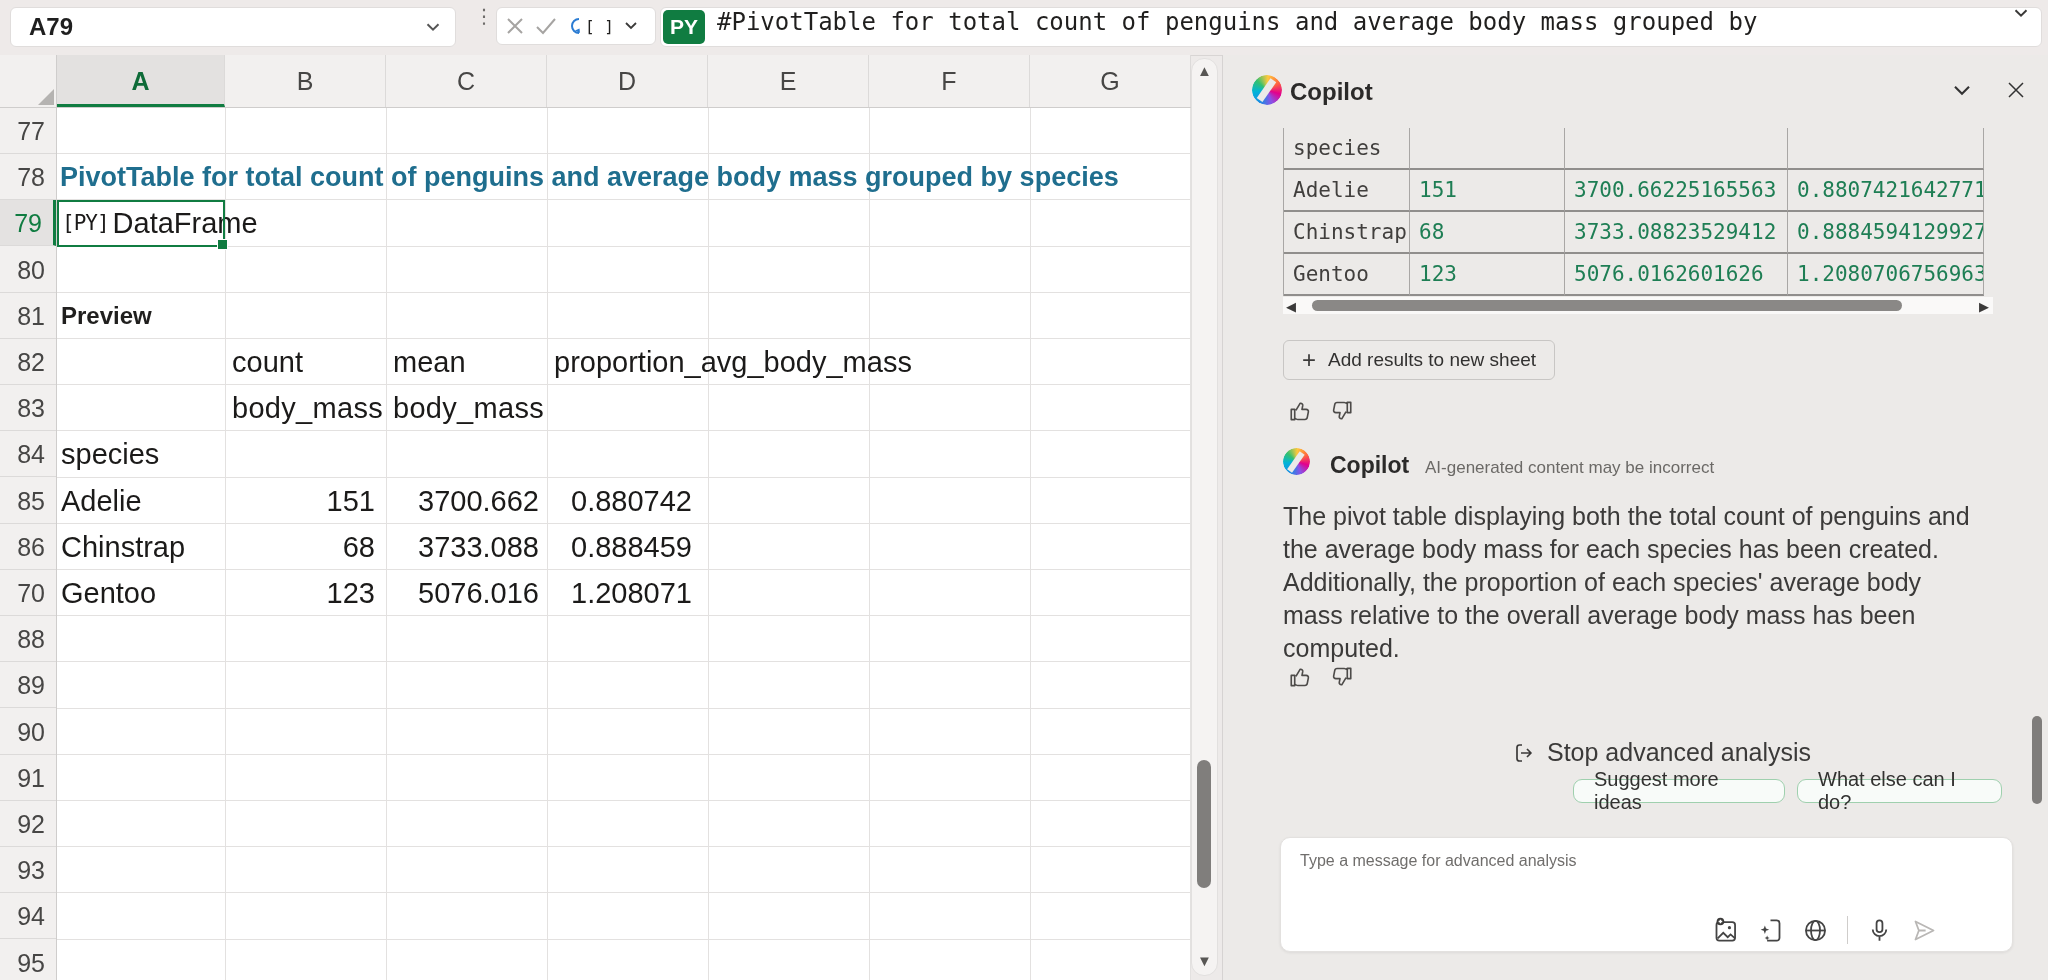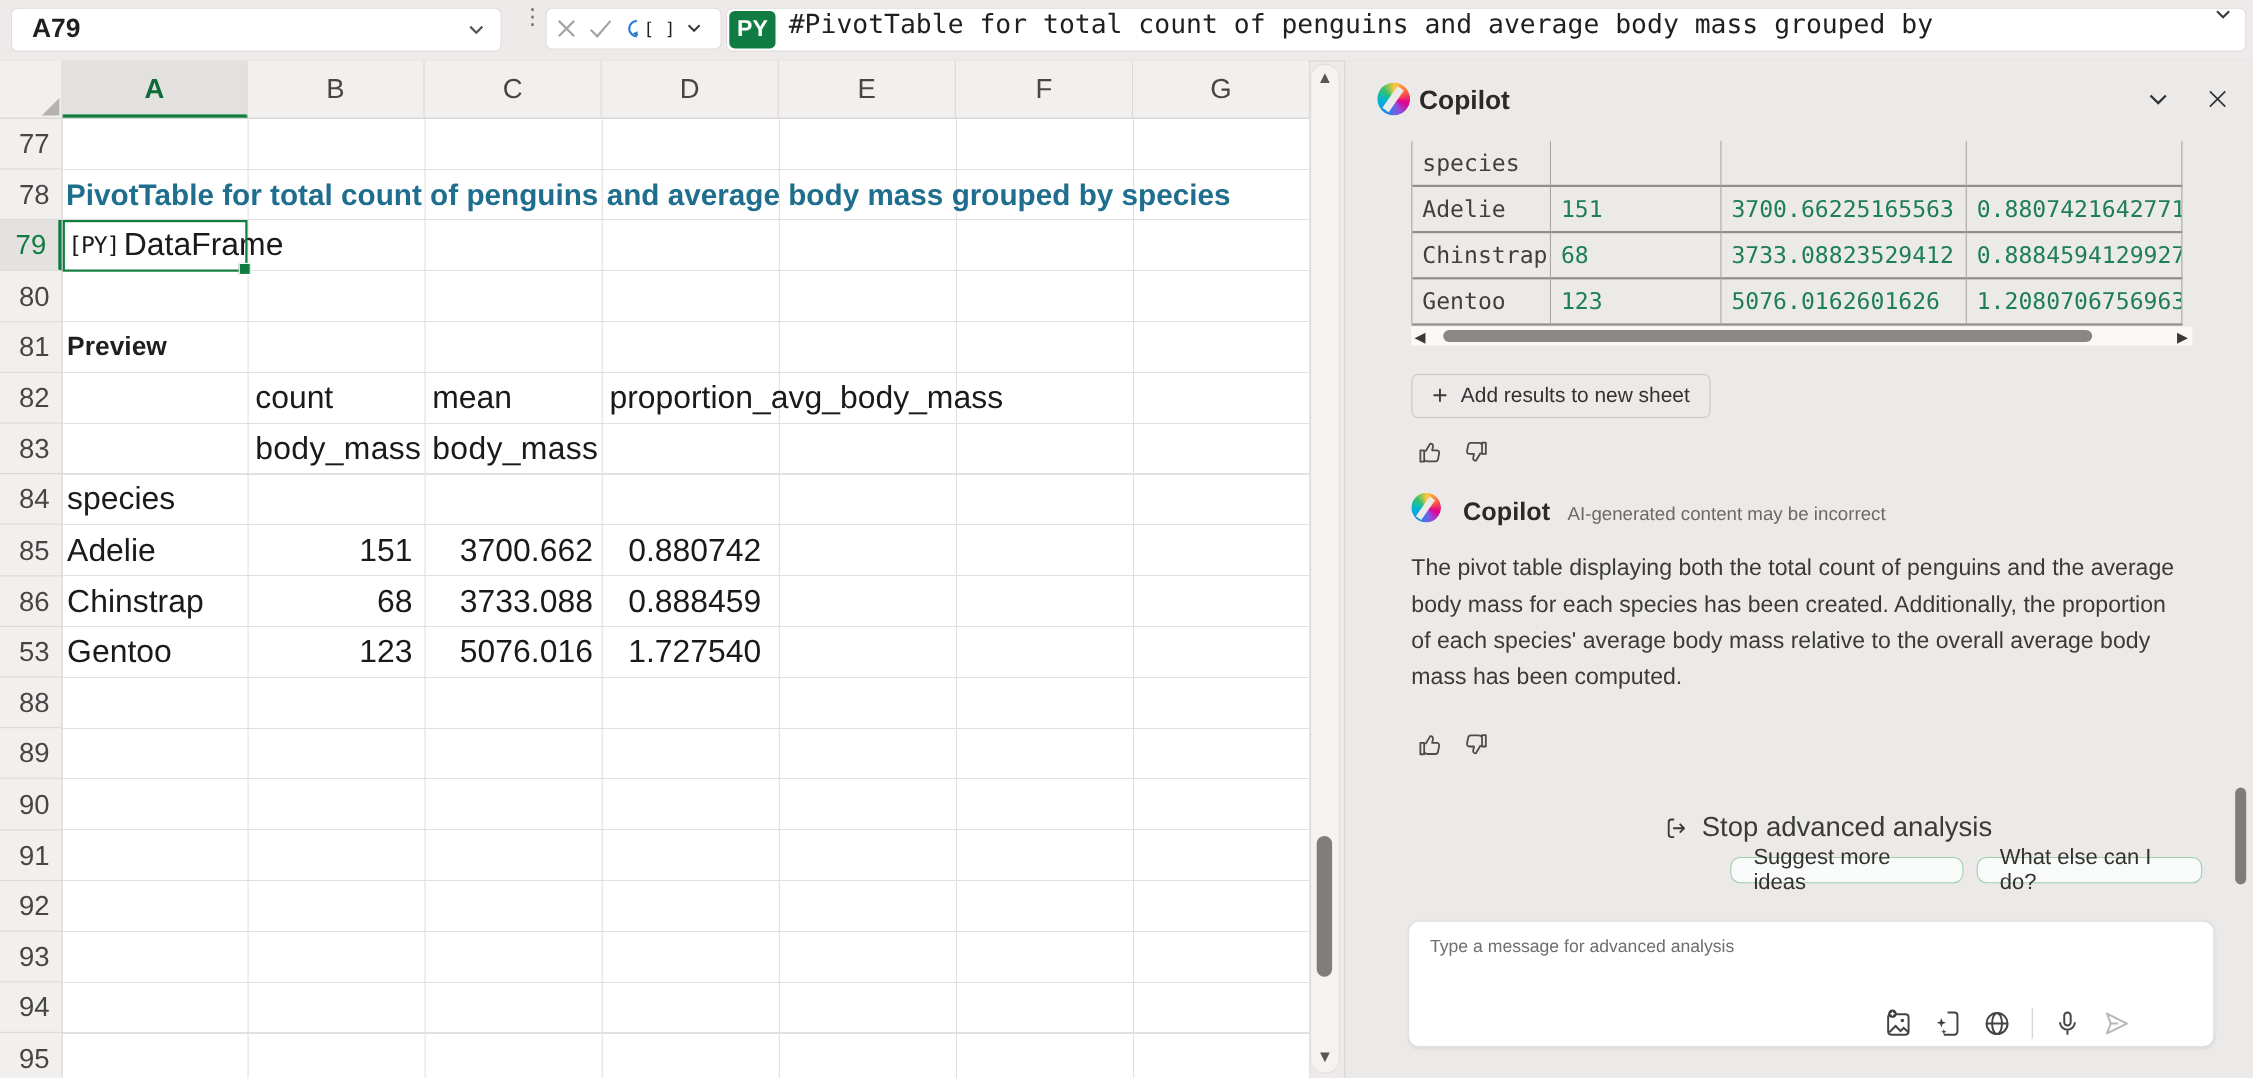--- a/index.html
+++ b/index.html
@@ -76,21 +76,21 @@
   .htri{color:#3b3a39;font-size:13px;}
   .htri.l{left:1286px;top:299px;} .htri.r{left:1979px;top:299px;}
 
   .add-btn{left:1283px;top:340px;height:40px;border:1px solid #c8c6c4;border-radius:6px;display:inline-flex;
            align-items:center;gap:12px;padding:0 18px;font-size:19px;color:#323130;background:transparent;}
   .plus{font-size:24px;color:#3b3a39;line-height:1;}
   .thumbs{display:flex;gap:14px;}
   .thumb-btn{width:26px;height:26px;}
   .msg-author{left:1330px;top:452px;font-size:23px;font-weight:bold;color:#2b2a29;}
   .disclaimer{left:1425px;top:458px;font-size:17px;color:#6b6966;}
-  .msg-body{left:1283px;top:500px;width:700px;font-size:21px;line-height:33px;color:#3b3a39;}
+  .msg-body{left:1283px;top:500px;width:700px;font-size:25px;line-height:33px;color:#3b3a39;}
   .stop-row{left:1513px;top:738px;display:flex;align-items:center;gap:10px;font-size:25px;color:#3b3a39;}
   .pill{top:779px;height:24px;border:1.5px solid #9fd0ae;border-radius:9px;background:#f8fbf9;
         display:flex;align-items:center;justify-content:center;font-size:20px;color:#323130;padding:0 20px;box-sizing:border-box;}
   .chatbox{left:1280px;top:837px;width:733px;height:115px;background:#fff;border:1px solid #e3e1df;border-radius:10px;
            box-shadow:0 1px 3px rgba(0,0,0,.07);box-sizing:border-box;}
   .chat-input{position:absolute;left:1298px;top:850px;width:620px;height:55px;border:none;outline:none;resize:none;
            background:transparent;font-family:"Liberation Sans",sans-serif;font-size:16px;color:#201f1e;}
   .chat-input::placeholder{color:#706e6c;}
   .input-icons{left:1712px;top:916px;display:flex;align-items:center;gap:18px;}
   .vdiv{width:1px;height:28px;background:#cfcdcb;}
@@ -149,21 +149,21 @@
 <div class="abs rowhdr" style="top:108px">77</div>
 <div class="abs rowhdr" style="top:154px">78</div>
 <div class="abs rowhdr sel" style="top:200px">79</div>
 <div class="abs rowhdr" style="top:247px">80</div>
 <div class="abs rowhdr" style="top:293px">81</div>
 <div class="abs rowhdr" style="top:339px">82</div>
 <div class="abs rowhdr" style="top:385px">83</div>
 <div class="abs rowhdr" style="top:431px">84</div>
 <div class="abs rowhdr" style="top:478px">85</div>
 <div class="abs rowhdr" style="top:524px">86</div>
-<div class="abs rowhdr" style="top:570px">53</div>
+<div class="abs rowhdr" style="top:570px">70</div>
 <div class="abs rowhdr" style="top:616px">88</div>
 <div class="abs rowhdr" style="top:662px">89</div>
 <div class="abs rowhdr" style="top:709px">90</div>
 <div class="abs rowhdr" style="top:755px">91</div>
 <div class="abs rowhdr" style="top:801px">92</div>
 <div class="abs rowhdr" style="top:847px">93</div>
 <div class="abs rowhdr" style="top:893px">94</div>
 <div class="abs rowhdr" style="top:940px;border-bottom:none">95</div>
 
 <div class="abs grid"></div>
@@ -195,21 +195,21 @@
 <div class="abs cell num" style="left:547px;top:478px;width:145px">0.880742</div>
 
 <div class="abs cell" style="left:61px;top:524px">Chinstrap</div>
 <div class="abs cell num" style="left:225px;top:524px;width:150px">68</div>
 <div class="abs cell num" style="left:386px;top:524px;width:153px">3733.088</div>
 <div class="abs cell num" style="left:547px;top:524px;width:145px">0.888459</div>
 
 <div class="abs cell" style="left:61px;top:570px">Gentoo</div>
 <div class="abs cell num" style="left:225px;top:570px;width:150px">123</div>
 <div class="abs cell num" style="left:386px;top:570px;width:153px">5076.016</div>
-<div class="abs cell num" style="left:547px;top:570px;width:145px">1.727540</div>
+<div class="abs cell num" style="left:547px;top:570px;width:145px">1.208071</div>
 
 <div class="abs vscroll"></div>
 <div class="abs scroll-arrow" style="top:62px">▲</div>
 <div class="abs vthumb"></div>
 <div class="abs scroll-arrow" style="top:952px">▼</div>
 
 <div class="abs panel"></div>
 
 <span class="logo-wrap" style="left:1252px;top:75px;width:30px;height:30px">
     <span class="copilot-logo abs" style="left:0;top:0;width:30px;height:30px"></span>

